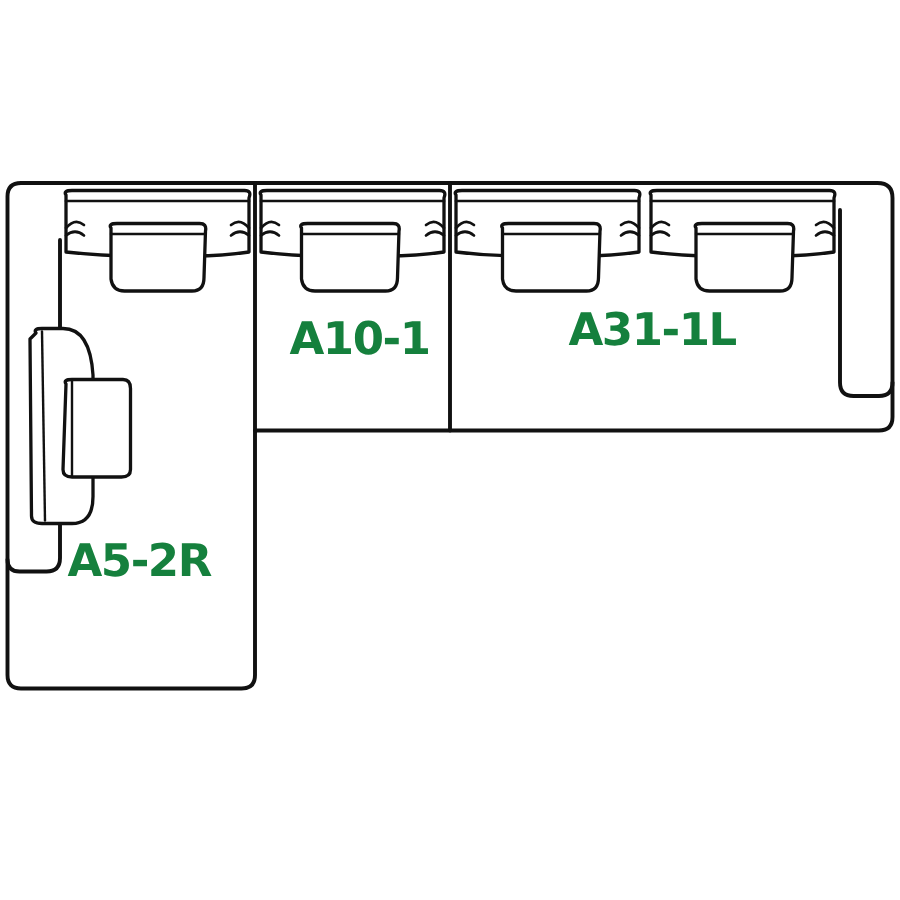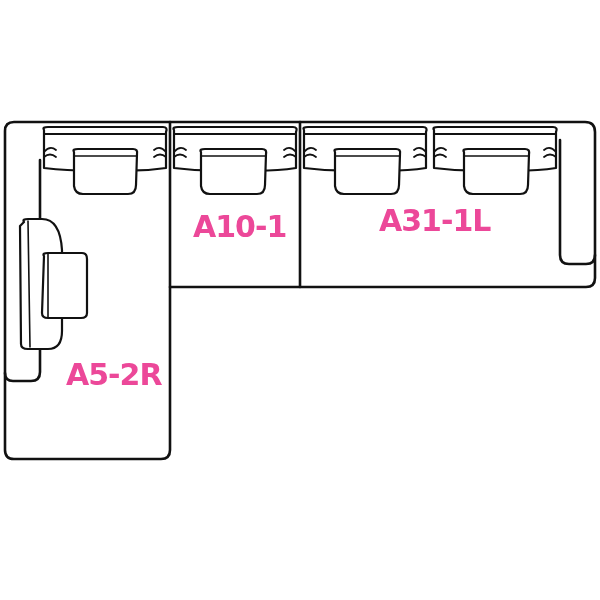--- a/index.html
+++ b/index.html
@@ -5,21 +5,21 @@
   html, body { margin: 0; padding: 0; background: #ffffff; }
   body { width: 600px; height: 600px; position: relative; overflow: hidden; }
   svg { position: absolute; left: 0; top: 0; }
   .ln { fill: none; stroke: #111111; stroke-width: 2.6; stroke-linecap: round; stroke-linejoin: round; }
   .thin { fill: #ffffff; stroke: #111111; stroke-width: 2.2; stroke-linecap: round; stroke-linejoin: round; }
   .label {
     position: absolute;
     font-family: "DejaVu Sans", sans-serif;
     font-weight: bold;
     font-size: 30px;
-    color: #ec4899;
+    color: #15803d;
     letter-spacing: -1px;
     line-height: 1;
     white-space: nowrap;
   }
 </style>
 </head>
 <body>
 
 <svg width="600" height="600" viewBox="0 0 600 600">
 
@@ -77,15 +77,15 @@
   <g>
     <path class="thin" d="M24 222 Q22 219 28 219 L42 219 Q60 219 62 250 L62 331 Q62 349 48 349 L28 349 Q21 349 21 344 L20 226 Z"></path>
     <path class="ln" d="M28 221 L30 347" style="stroke-width:1.6"></path>
   </g>
   <g>
     <path class="thin" d="M44 256 Q42 253 48 253 L82 253 Q87 253 87 259 L87 313 Q87 318 81 318 L48 318 Q42 318 42 313 Z"></path>
     <path class="ln" d="M48 254 L48 317" style="stroke-width:1.6"></path>
   </g>
 </svg>
 
-<div class="label" style="left:66px; top:360px;">A5-2R</div>
+<div class="label" style="left:45px; top:360px;">A5-2R</div>
 <div class="label" style="left:193px; top:212px;">A10-1</div>
 <div class="label" style="left:379px; top:206px;text-align:right;">A31-1L</div>
 
 </body></html>

